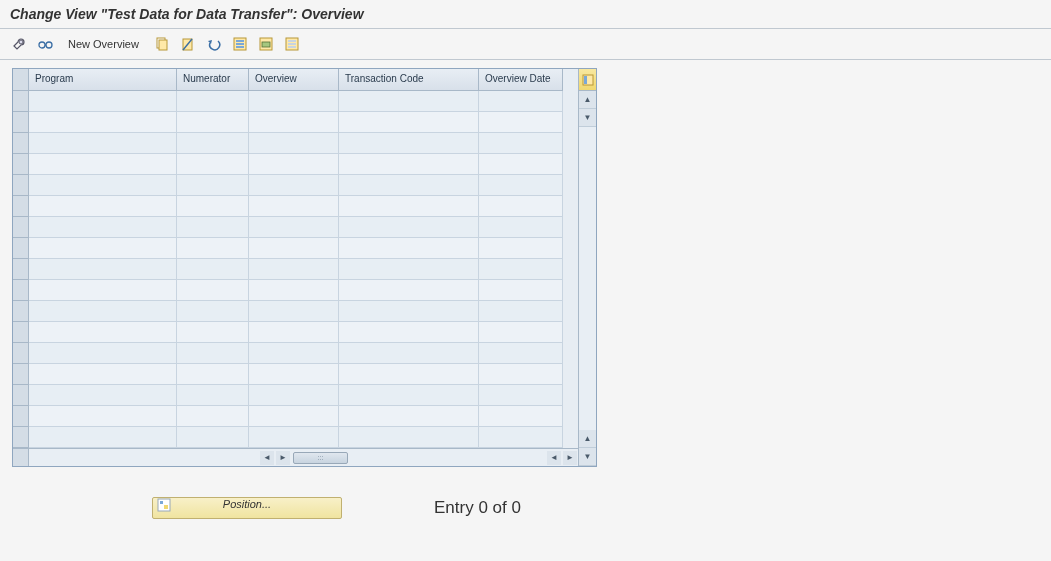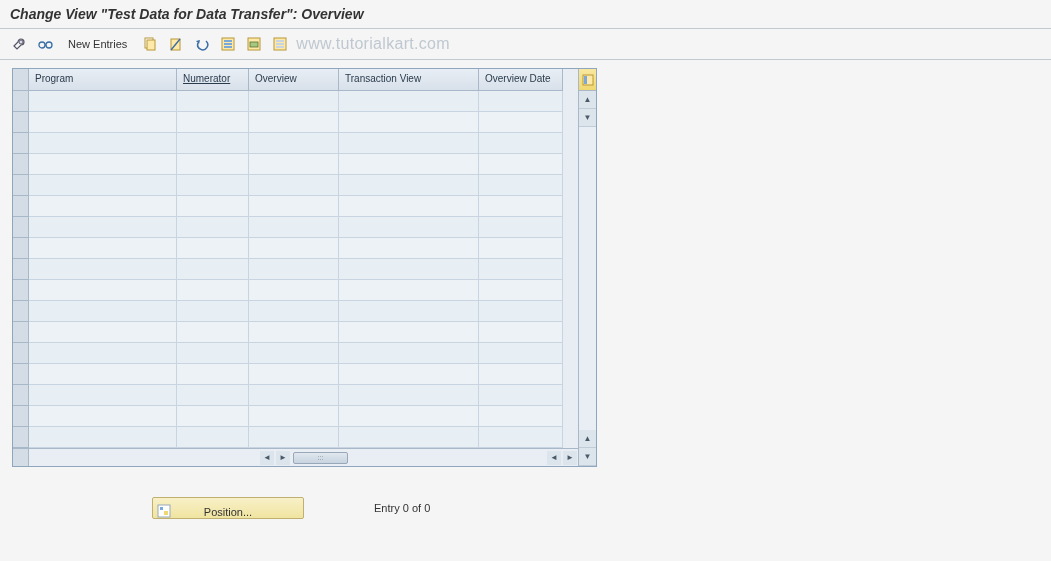--- a/index.html
+++ b/index.html
@@ -97,21 +97,21 @@
       overflow: hidden;
       white-space: nowrap;
     }
     .data-cell {
       background: #edf2f7;
       border-right: 1px solid #c8d4e0;
       border-bottom: 1px solid #c8d4e0;
     }
     .grid-row:nth-child(odd) .data-cell { background: #e7eef4; }
     .col-prog { width: 148px; }
-    .col-num { width: 72px; text-decoration: underline; }
+    .col-num { width: 72px; }
     .col-sess { width: 90px; }
     .col-tx { width: 140px; }
     .col-doc { width: 84px; }
     .grid-right {
       width: 18px;
       display: flex;
       flex-direction: column;
       border-left: 1px solid #a8b8c8;
       background: #e0e7ef;
     }
@@ -181,40 +181,41 @@
     }
     .hscroll-gap { flex: 1; }
     .position-row {
       display: flex;
       align-items: center;
       margin-top: 30px;
       padding-left: 140px;
     }
     .position-btn {
       display: inline-flex;
-      align-items: flex-end;
+      align-items: flex-start;
       justify-content: center;
-      width: 152px;
+      width: 190px;
       height: 22px;
       background: linear-gradient(#f8f0c8, #f0e4a0);
       border: 1px solid #c0b070;
       border-radius: 2px;
       cursor: pointer;
       font-size: 11px;
       color: #333;
       position: relative;
+      font-style: italic;
     }
     .position-btn .icn {
       position: absolute;
       left: 4px;
       display:inline-flex;
     }
     .entry-text {
-      margin-left: 70px;
-      font-size: 11px;
+      margin-left: 92px;
+      font-size: 17px;
       color: #333;
       text-align: right;
     }
     svg { display: block; }
   </style>
 </head>
 <body>
 
 <div class="title-bar">Change View "Test Data for Data Transfer": Overview</div>
 <div class="divider"></div>
@@ -226,21 +227,21 @@
         <circle cx="10" cy="6" r="2" fill="#dde" stroke="#556" stroke-width="1"></circle>
       </svg>
   </span>
   <span class="tb-btn">
     <svg width="16" height="16">
         <circle cx="5" cy="9" r="3" fill="none" stroke="#3a6ea5" stroke-width="1.3"></circle>
         <circle cx="12" cy="9" r="3" fill="none" stroke="#3a6ea5" stroke-width="1.3"></circle>
         <path d="M8 9 L9 9" stroke="#3a6ea5" stroke-width="1.3"></path>
       </svg>
   </span>
-  <span class="new-entries-btn">New Entries</span>
+  <span class="new-entries-btn">New Overview</span>
   <span class="tb-btn">
     <svg width="16" height="16">
         <rect x="3" y="2" width="8" height="10" fill="#fff" stroke="#b89838" stroke-width="1"></rect>
         <rect x="5" y="4" width="8" height="10" fill="#ffe9a8" stroke="#b89838" stroke-width="1"></rect>
       </svg>
   </span>
   <span class="tb-btn">
     <svg width="16" height="16">
         <rect x="3" y="3" width="9" height="11" fill="#ffe9a8" stroke="#b89838" stroke-width="1"></rect>
         <path d="M3 14 L12 3" stroke="#3a6ea5" stroke-width="1.4"></path>
@@ -267,33 +268,32 @@
       </svg>
   </span>
   <span class="tb-btn">
     <svg width="16" height="16">
         <rect x="2" y="2" width="12" height="12" fill="#ffe9a8" stroke="#b89838" stroke-width="1"></rect>
         <rect x="4" y="4" width="8" height="2" fill="#c8d4e0"></rect>
         <rect x="4" y="7" width="8" height="2" fill="#c8d4e0"></rect>
         <rect x="4" y="10" width="8" height="2" fill="#c8d4e0"></rect>
       </svg>
   </span>
-  <span class="watermark">www.tutorialkart.com</span>
 </div>
 <div class="divider"></div>
 
 <div class="content-area">
   <div class="grid-container">
     <div class="grid-main">
       <div class="grid-header-row">
         <div class="sel-cell"></div>
         <div class="hdr-cell col-prog">Program</div>
         <div class="hdr-cell col-num">Numerator</div>
         <div class="hdr-cell col-sess">Overview</div>
-        <div class="hdr-cell col-tx">Transaction View</div>
+        <div class="hdr-cell col-tx">Transaction Code</div>
         <div class="hdr-cell col-doc">Overview Date</div>
       </div>
       <div class="grid-body">
 
         <div class="grid-row">
             <div class="sel-cell"></div>
             <div class="data-cell col-prog"></div>
             <div class="data-cell col-num"></div>
             <div class="data-cell col-sess"></div>
             <div class="data-cell col-tx"></div>

